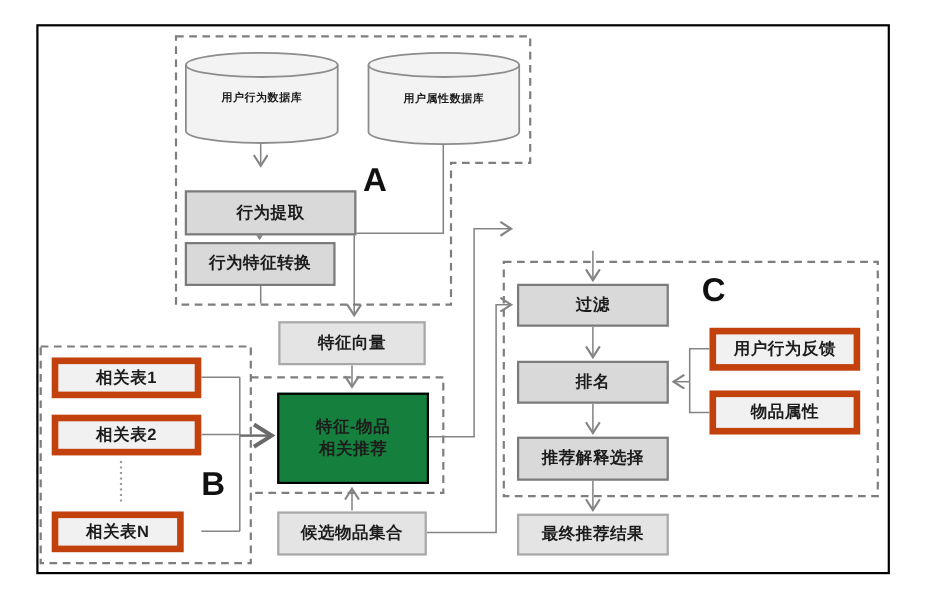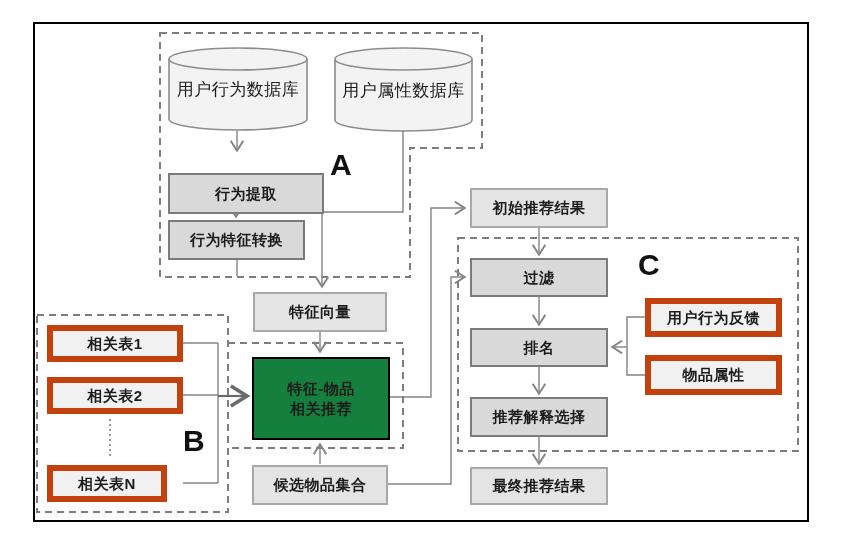--- a/index.html
+++ b/index.html
@@ -16,21 +16,21 @@
     position:absolute; display:flex; align-items:center; justify-content:center;
     text-align:center; box-sizing:border-box; font-size:15px; font-weight:600;
     line-height:1.3; letter-spacing:0.5px;
   }
   .box-dark  { background:#d9d9d9; border:2px solid #7b7b7b; }
   .box-dark2 { background:#15803d; border:2px solid #000000; }
   .box-mid   { background:#e4e4e4; border:2px solid #a8a8a8; }
   .box-light { background:#f1f1f1; border:6px solid #c2410c; font-weight:600; }
   .cyl-label {
     position:absolute; display:flex; align-items:center; justify-content:center;
-    font-size:17px; font-weight:400; letter-spacing:0.5px;
+    font-size:10px; font-weight:700; letter-spacing:0.5px;
   }
   .sec-label {
     position:absolute; font-size:30px; font-weight:bold; color:#111;
   }
 </style>
 </head>
 <body>
 
 <div class="canvas">
 
@@ -99,21 +99,20 @@
 
   <div class="box box-dark2" style="left:252px; top:357px; width:138px; height:83px;">
     <div>
       <div>特征-物品</div>
       <div>相关推荐</div>
     </div>
   </div>
 
   <div class="box box-mid" style="left:252px; top:465px; width:136px; height:40px;">候选物品集合</div>
 
-  <div class="box box-mid" style="left:470px; top:188px; width:138px; height:40px;">初始推荐结果</div>
   <div class="box box-dark" style="left:470px; top:258px; width:138px; height:39px;">过滤</div>
   <div class="box box-dark" style="left:470px; top:397px; width:138px; height:40px;">推荐解释选择</div>
   <div class="box box-dark" style="left:470px; top:328px; width:138px; height:39px;">排名</div>
   <div class="box box-mid" style="left:470px; top:467px; width:138px; height:38px;">最终推荐结果</div>
 
   <div class="box box-light" style="left:645px; top:298px; width:137px; height:39px;">用户行为反馈</div>
   <div class="box box-light" style="left:645px; top:355px; width:137px; height:40px;">物品属性</div>
 
   <div class="sec-label" style="left:330px; top:148px;">A</div>
   <div class="sec-label" style="left:183px; top:424px;">B</div>

